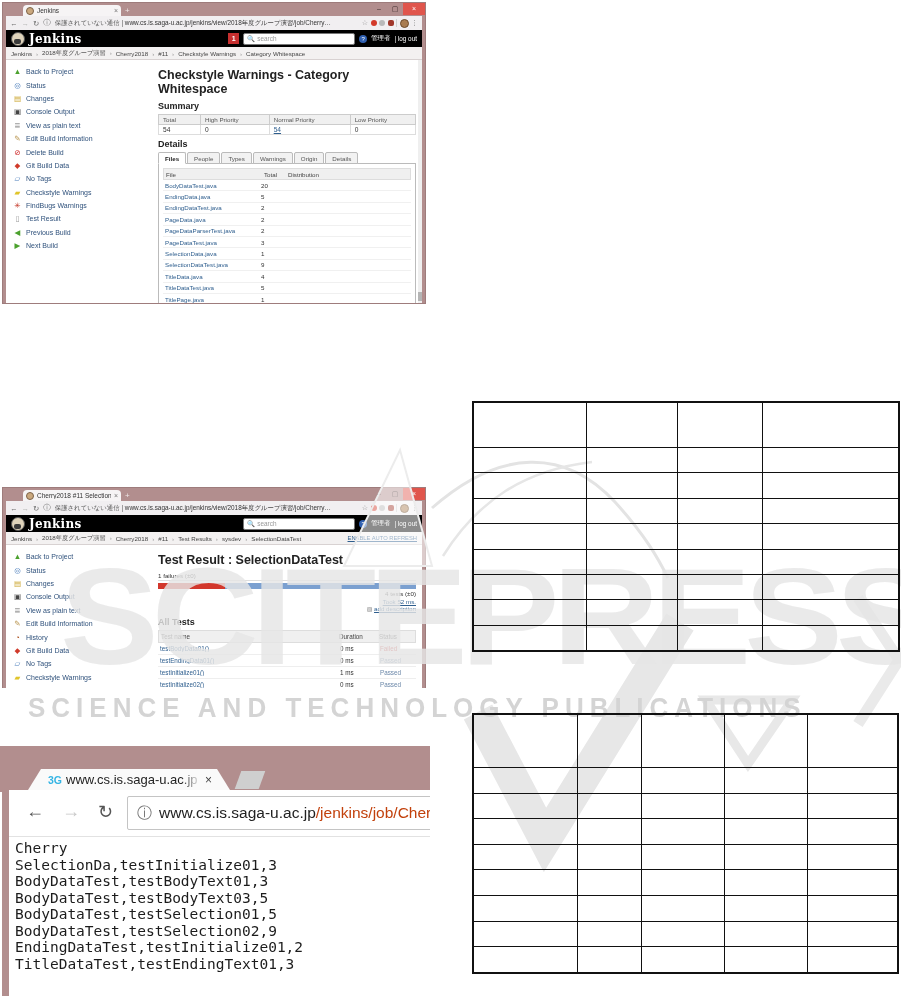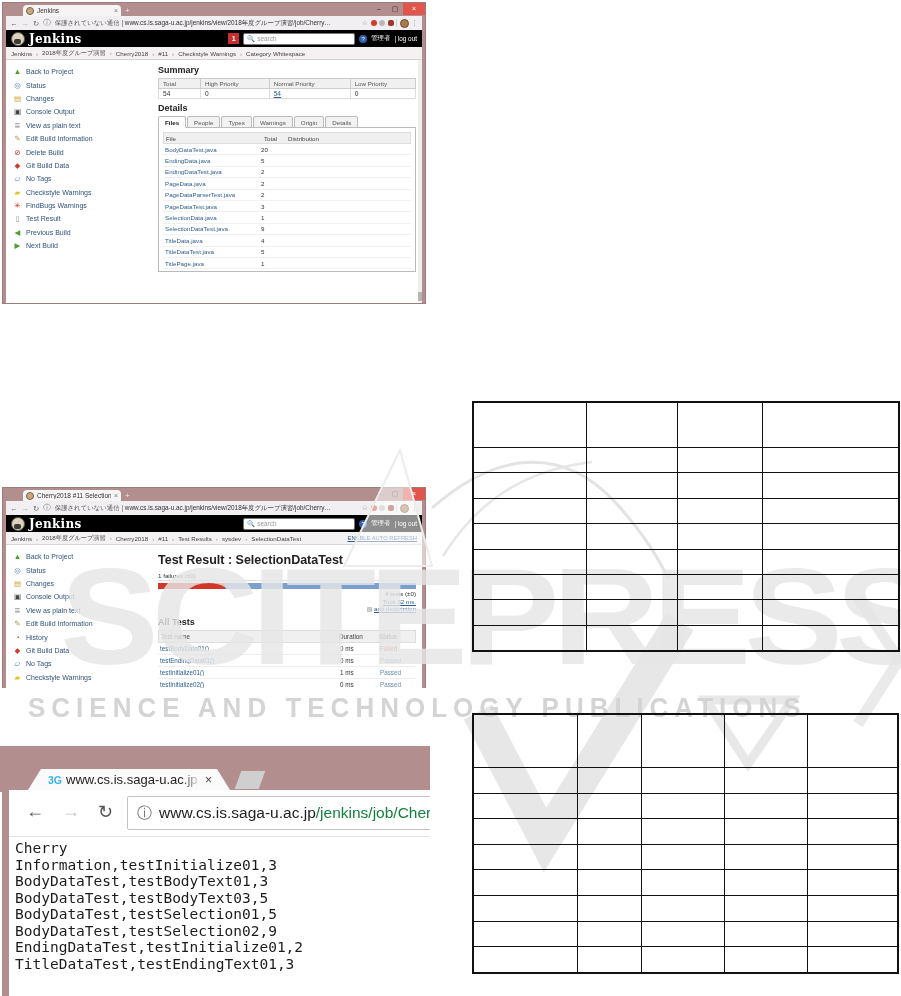--- a/index.html
+++ b/index.html
@@ -119,21 +119,21 @@
   .mtab .mclose{font-size:12px;color:#444;flex:none;}
   .mpara{position:absolute;left:238px;top:27px;width:24px;height:18px;background:#cfcfcf;transform:skewX(-20deg);}
   .mtoolbar{position:absolute;left:9px;top:46px;right:0;height:46px;background:#fff;border-bottom:1px solid #e2e2e2;}
   .mnav{position:absolute;top:11px;font-size:18px;color:#555;}
   .mnav.dim{color:#c8c8c8;}
   .murlbox{position:absolute;left:118px;top:6px;height:32px;right:-20px;border:1px solid #c4c4c4;
            border-radius:2px;display:flex;align-items:center;padding:0 9px;gap:7px;background:#fff;}
   .minfo{color:#757575;font-size:15px;flex:none;}
   .murl{font-size:15.5px;white-space:nowrap;overflow:hidden;}
   .murl .host{color:#222;}
-  .murl .path{color:#15803d;}
+  .murl .path{color:#c2410c;}
   .mcontent{position:absolute;left:15px;top:96px;right:0;font-family:"DejaVu Sans Mono","Liberation Mono",monospace;
             font-size:14.5px;line-height:16.5px;color:#1c1c1c;}
   .mline{white-space:nowrap;}
 
   
   .etable{position:absolute;border:2px solid #111;box-sizing:border-box;z-index:5;background:transparent;}
   .etable1{left:472px;top:401px;width:428px;height:251px;}
   .etable2{left:472px;top:713px;width:427px;height:261px;}
   .erow{display:flex;border-bottom:1.5px solid #111;box-sizing:border-box;}
   .erow:last-child{border-bottom:none;}
@@ -272,20 +272,21 @@
         <div class="sitem">
         <span class="sicon" style="color: rgb(75, 161, 45);">◀</span>
         <span class="slabel">Previous Build</span>
       </div>
         <div class="sitem">
         <span class="sicon" style="color: rgb(75, 161, 45);">▶</span>
         <span class="slabel">Next Build</span>
       </div>
       </div>
     <div class="jmain">
+      <div class="h1">Checkstyle Warnings - Category Whitespace</div>
       <div class="h2">Summary</div>
       <table class="sumtab">
         <tbody>
             <tr>
           <th class="w1">Total</th>
           <th class="w2">High Priority</th>
           <th class="w3">Normal Priority</th>
           <th class="w4">Low Priority</th>
         </tr>
         <tr>
@@ -534,21 +535,21 @@
     <span class="mnav" style="left:17px">←</span>
     <span class="mnav dim" style="left:53px">→</span>
     <span class="mnav" style="left:89px">↻</span>
     <div class="murlbox">
       <span class="minfo">ⓘ</span>
       <span class="murl"><span class="host">www.cs.is.saga-u.ac.jp</span><span class="path">/jenkins/job/Cher</span></span>
     </div>
   </div>
   <div class="mcontent">
       <div class="mline">Cherry</div>
-      <div class="mline">Information,testInitialize01,3</div>
+      <div class="mline">SelectionDa,testInitialize01,3</div>
       <div class="mline">BodyDataTest,testBodyText01,3</div>
       <div class="mline">BodyDataTest,testBodyText03,5</div>
       <div class="mline">BodyDataTest,testSelection01,5</div>
       <div class="mline">BodyDataTest,testSelection02,9</div>
       <div class="mline">EndingDataTest,testInitialize01,2</div>
       <div class="mline">TitleDataTest,testEndingText01,3</div>
     </div>
 </div>
 
 <div class="etable etable1">

